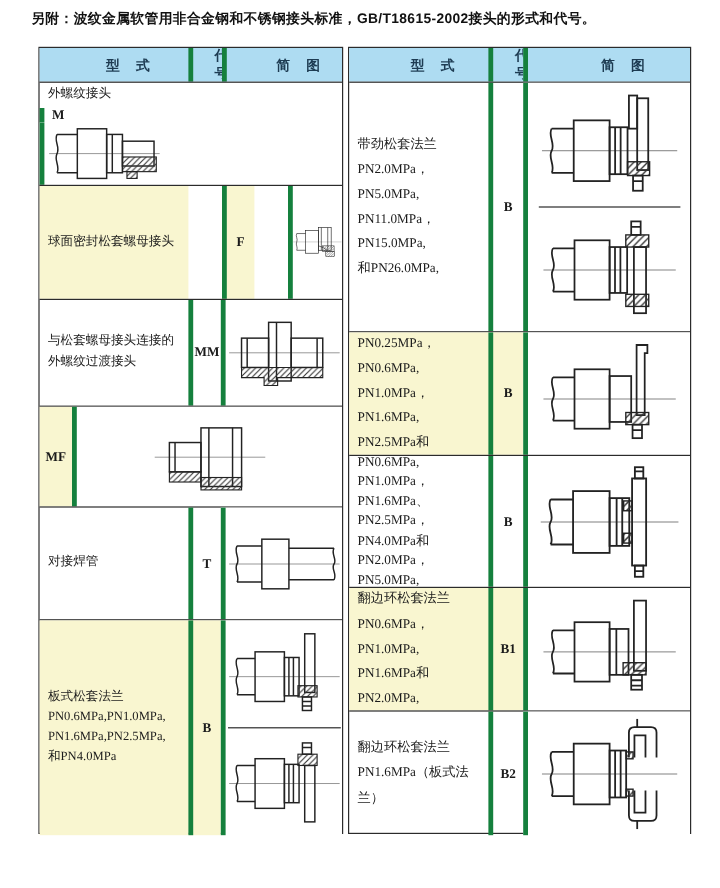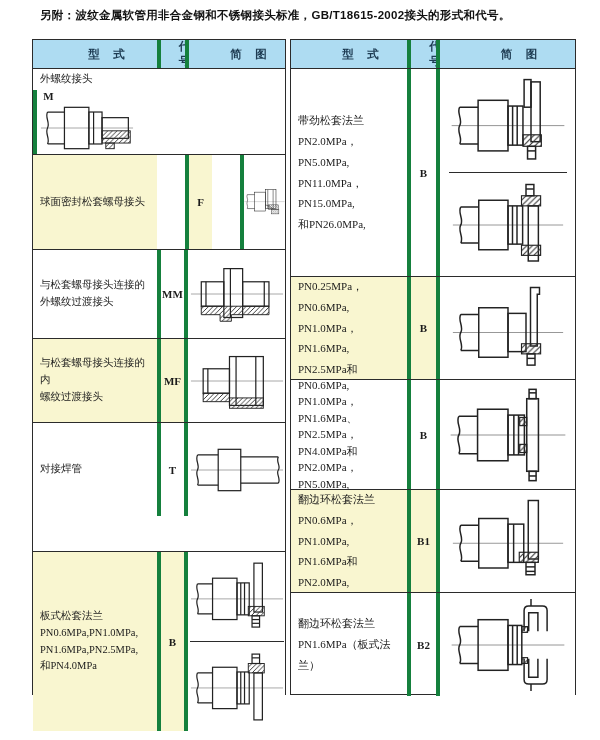--- a/index.html
+++ b/index.html
@@ -1,39 +1,39 @@
 <!DOCTYPE html>
 <html><head>
 <meta charset="utf-8">
 <style>
   html,body{margin:0;padding:0;}
   body{background:#ffffff;width:600px;height:740px;position:relative;
        font-family:"Liberation Serif", serif;color:#1b1b1b;}
   .page{position:absolute;inset:0;background:#ffffff;}
-  .title{position:absolute;left:40px;top:8px;width:556px;
+  .title{position:absolute;left:26px;top:8px;width:556px;
          font-family:"Liberation Sans", sans-serif;font-weight:700;
          font-size:11.5px;letter-spacing:0.3px;color:#111;}
   .tbl{position:absolute;top:39px;height:656px;border:1.5px solid #2b2b2b;
        box-sizing:border-box;display:flex;flex-direction:column;background:#fff;}
   .tbl-left{left:32px;width:254px;}
   .tbl-right{left:290px;width:286px;}
   .row{display:flex;flex:0 0 auto;border-top:1px solid #2b2b2b;box-sizing:border-box;}
   .row:first-child{border-top:none;}
   .cell{box-sizing:border-box;border-left:4px solid #15803d;overflow:hidden;}
   .cell:first-child{border-left:none;}
   .thead{background:#aedcf2;}
   .thead .cell{display:flex;align-items:center;justify-content:center;
                font-size:11.5px;font-weight:700;color:#1d3b52;letter-spacing:1px;padding-left:24px;}
   
   .tbl-left  .c1{width:124px;} .tbl-left  .c2{width:27px;} .tbl-left  .c3{width:103px;flex:1;}
   .tbl-right .c1{width:116px;} .tbl-right .c2{width:29px;} .tbl-right .c3{width:141px;flex:1;}
   
   .hrow{height:28px;}
   .lr1{height:86px;flex-direction:column;} .lr2{height:95px;gap:28px;} .lr3{height:89px;}
-  .lr4{height:84px;} .lr5{height:94px;} .lr6{height:180px;margin-top:35px;}
+  .lr4{height:84px;} .lr5{height:94px;} .lr6{height:180px;}
   .rr1{height:208px;} .rr2{height:103px;} .rr3{height:110px;}
   .rr4{height:103px;} .rr5{height:104px;}
   .type{display:flex;align-items:center;padding:2px 4px 2px 7px;
         white-space:pre-line;font-size:10.5px;line-height:1.6;}
   .tbl-right .type{font-size:11px;line-height:1.9;}
   .tbl-right .rr3 .type{line-height:1.5;}
   .code{display:flex;align-items:center;justify-content:center;
         font-size:11px;font-weight:600;}
   .diag{background:#fff;display:flex;align-items:center;justify-content:center;}
   .diag-split{display:flex;flex-direction:column;padding:0;}
@@ -114,22 +114,20 @@
           <rect class="dwg" x="36" y="10" width="20" height="52"></rect>
           <line class="dwg" x1="43" y1="10" x2="43" y2="62"></line>
           <rect class="dwg" x="56" y="24" width="28" height="26"></rect>
           <line class="dwg" x1="79" y1="24" x2="79" y2="50"></line>
           <path class="ht" d="M12,50 H84 V59 H44 V66 H32 V59 H12 Z"></path>
         </svg>
       </div>
     </div>
 
     <div class="row lr4">
-      <div class="cell c1 type hl">与松套螺母接头连接的内
-螺纹过渡接头</div>
       <div class="cell c2 code hl">MF</div>
       <div class="cell c3 diag">
         <svg width="94" height="72" viewBox="0 0 100 72">
           <line class="cl" x1="1" y1="36" x2="99" y2="36"></line>
           <rect class="dwg" x="14" y="23" width="28" height="26"></rect>
           <line class="dwg" x1="19" y1="23" x2="19" y2="49"></line>
           <rect class="dwg" x="42" y="10" width="36" height="52"></rect>
           <line class="dwg" x1="49" y1="10" x2="49" y2="62"></line>
           <line class="dwg" x1="70" y1="10" x2="70" y2="62"></line>
           <rect class="ht" x="14" y="49" width="28" height="9"></rect>

